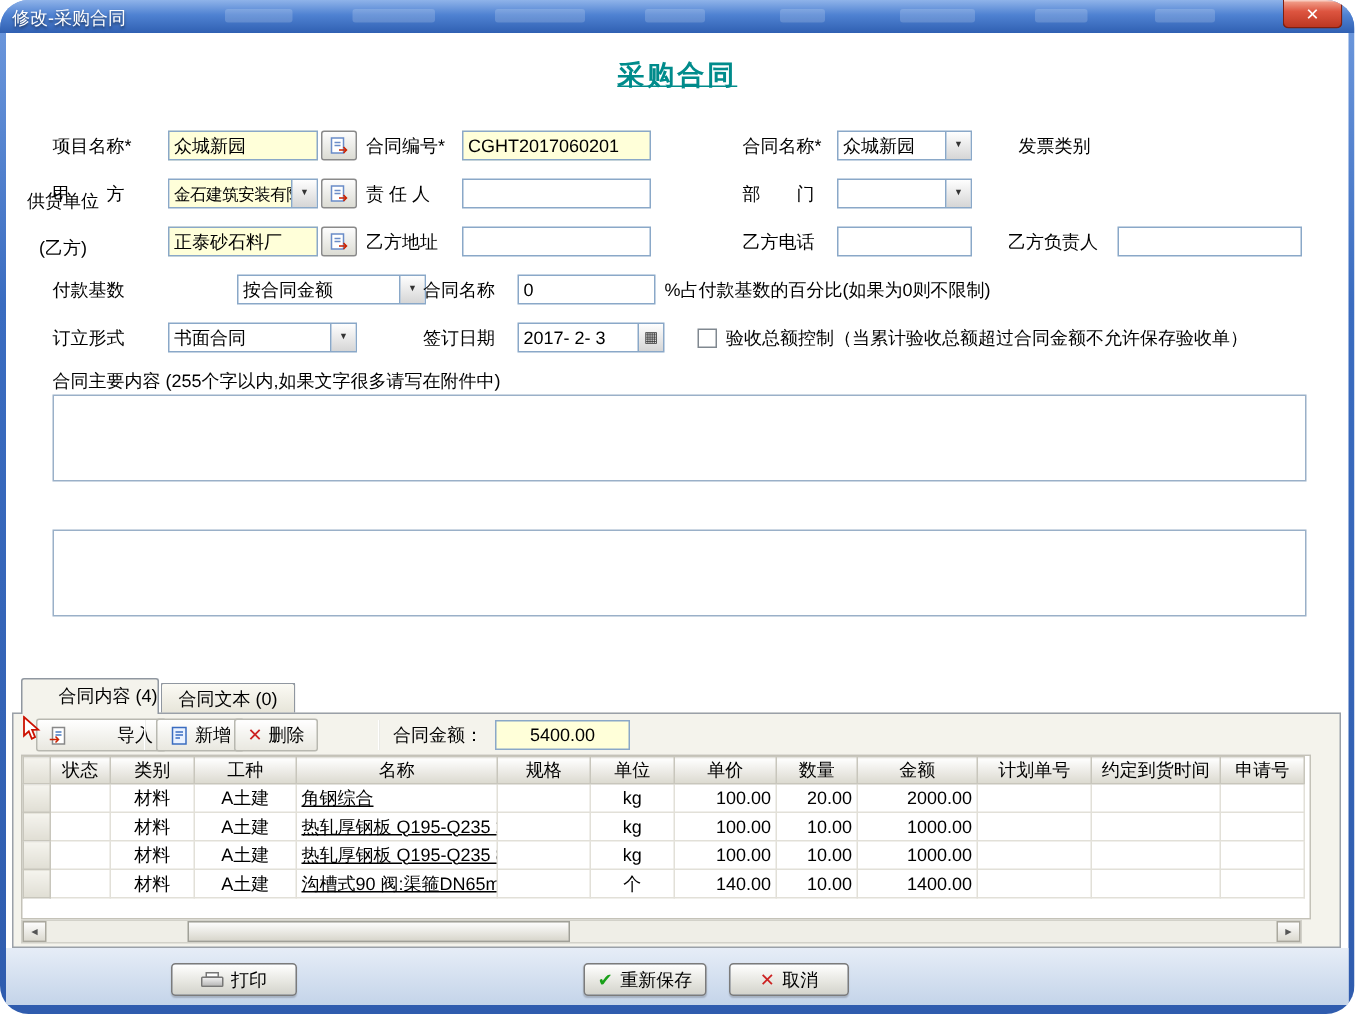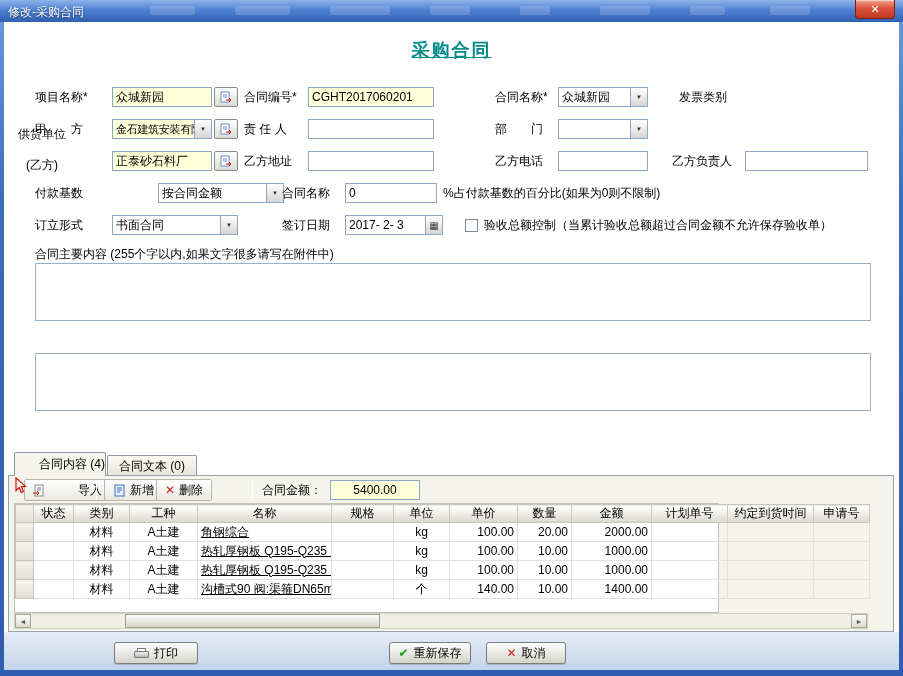--- a/index.html
+++ b/index.html
@@ -1,18 +1,18 @@
 <!DOCTYPE html>
 <html><head>
 <meta charset="utf-8">
 <style>
   *{margin:0;padding:0;box-sizing:border-box;}
   html,body{width:903px;height:676px;}
   body{font-family:"Liberation Sans","DejaVu Sans",sans-serif;font-size:12px;color:#000;}
-  .window{position:relative;width:903px;height:676px;background:linear-gradient(#6f9ade,#3a6cc0 30%,#2f5cae);overflow:hidden;}
+  .window{position:relative;width:903px;height:676px;background:linear-gradient(#6f9ade,#3a6cc0 30%,#2f5cae);overflow:hidden;border-radius:19px;}
   
   .titlebar{position:absolute;left:0;top:0;right:0;height:22px;background:linear-gradient(#8fb3e9 0%,#4f82d2 45%,#3060b2 100%);}
   .title-text{position:absolute;left:8px;top:4px;color:#fff;font-size:12px;text-shadow:0 1px 2px rgba(0,0,0,.55);}
   .glass{position:absolute;top:6px;height:9px;background:rgba(255,255,255,.17);border-radius:2px;}
   .close-btn{position:absolute;top:0;right:8px;width:40px;height:19px;border:1px solid #7e2012;border-top:none;border-radius:0 0 4px 4px;
     background:linear-gradient(#f4a894,#dd5540 42%,#bd3722);color:#fff;display:flex;align-items:center;justify-content:center;
     font-size:11px;font-weight:bold;box-shadow:inset 0 1px 0 rgba(255,255,255,.45);cursor:pointer;}
   
   .client{position:absolute;left:4px;top:22px;width:895px;height:648px;background:#fff;}
   .page-title{position:absolute;left:0;top:38px;width:100%;text-align:center;color:#008b8b;font-size:18px;font-weight:bold;
@@ -37,21 +37,21 @@
   .tab.active{top:452px;height:24px;background:#f4f3ec;z-index:3;justify-content:flex-end;}
   .panel{position:absolute;left:8px;top:475px;width:886px;height:157px;background:#f4f3ec;border:1px solid #9aa0a8;z-index:2;}
   
   .tbtn{position:absolute;top:479px;height:22px;display:flex;align-items:center;gap:4px;padding:0 8px;border:1px solid #b8b8b0;
     border-radius:2px;background:linear-gradient(#ffffff,#e9e8e0);cursor:pointer;z-index:4;}
   .tsep{position:absolute;top:480px;width:1px;height:20px;background:#b5b5ad;border-right:1px solid #fff;z-index:4;}
   .amount-box{position:absolute;left:330px;top:480px;width:90px;height:20px;border:1px solid #8aa8c8;background:#ffffd9;
     display:flex;align-items:center;justify-content:center;z-index:4;}
   .del-x{color:#cc2222;font-weight:bold;font-size:12px;}
   
-  .grid-area{position:absolute;left:14px;top:503px;width:705px;height:110px;background:#fff;border:1px solid #c4c2b8;z-index:4;}
+  .grid-area{position:absolute;left:14px;top:503px;width:860px;height:110px;background:#fff;border:1px solid #c4c2b8;z-index:4;}
   table.grid{border-collapse:collapse;table-layout:fixed;width:854px;font-size:12px;}
   .grid th{height:18px;font-weight:normal;background:linear-gradient(#ffffff,#dbd9cf);border:1px solid #c8c6bc;
     padding:0 2px;overflow:hidden;white-space:nowrap;cursor:default;}
   .grid td{height:19px;border:1px solid #e2e0d8;padding:0 3px;overflow:hidden;white-space:nowrap;text-align:center;}
   .grid td:nth-child(5){text-align:left;text-decoration:underline;}
   .grid td:nth-child(8),.grid td:nth-child(9),.grid td:nth-child(10){text-align:right;}
   .grid td.rowhdr,.grid th.rowhdr{background:linear-gradient(#f5f4ee,#e0ded4);border:1px solid #c8c6bc;}
   
   .hscroll{position:absolute;left:14px;top:613px;width:854px;height:16px;background:#efeee7;border:1px solid #d2d1c9;z-index:4;}
   .sb-btn{position:absolute;top:0;width:16px;height:14px;background:linear-gradient(#fdfdfd,#dcdad0);border:1px solid #aaa89e;

